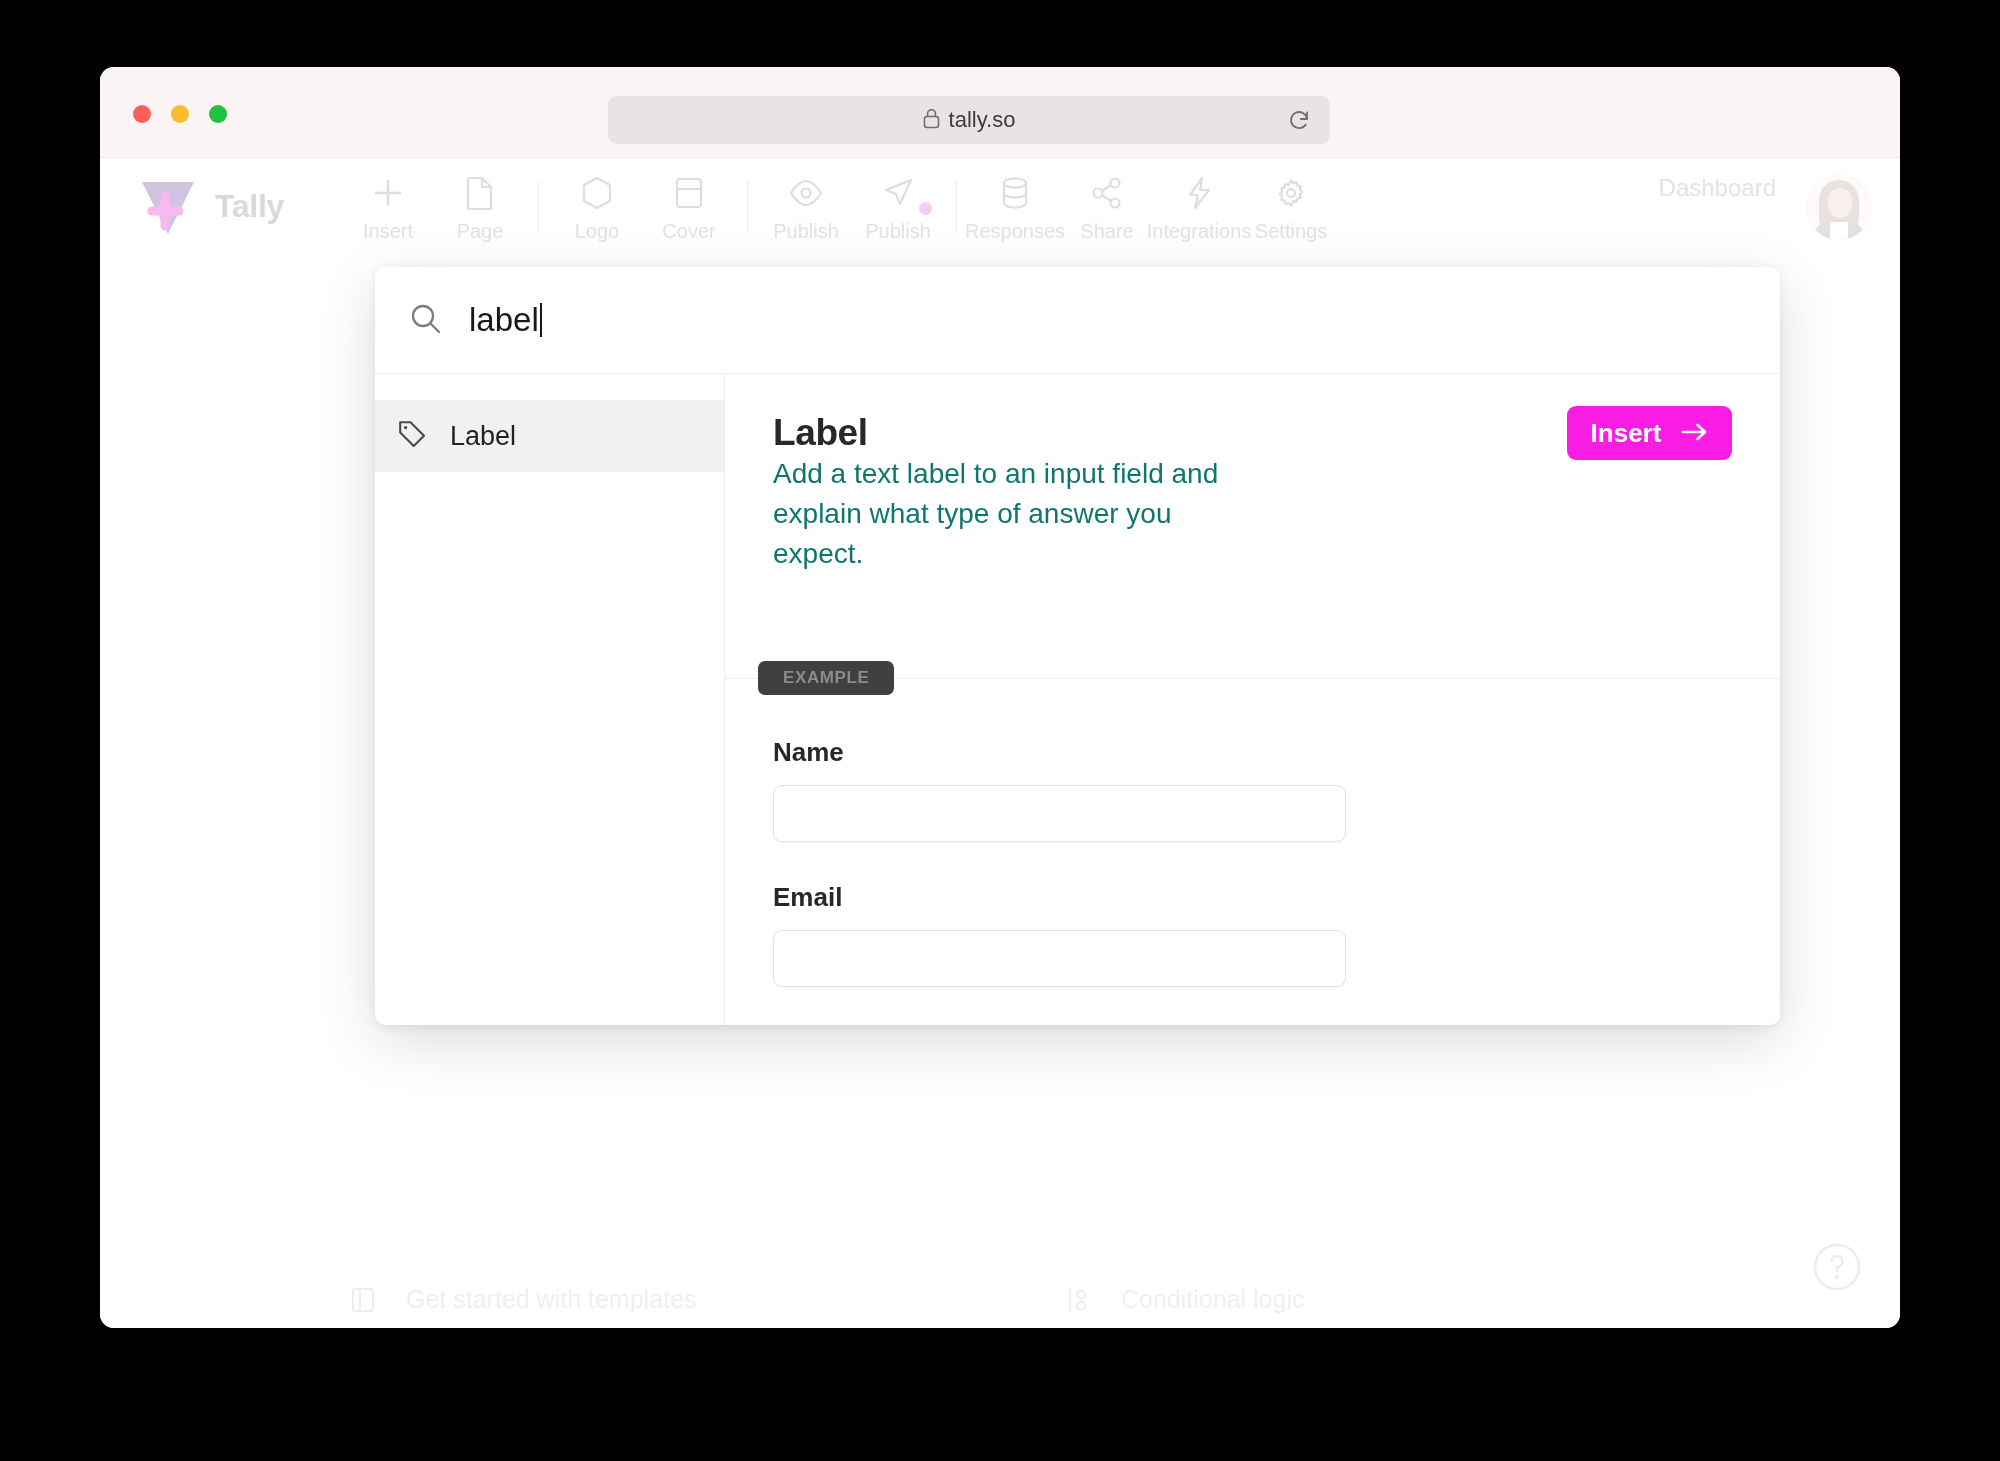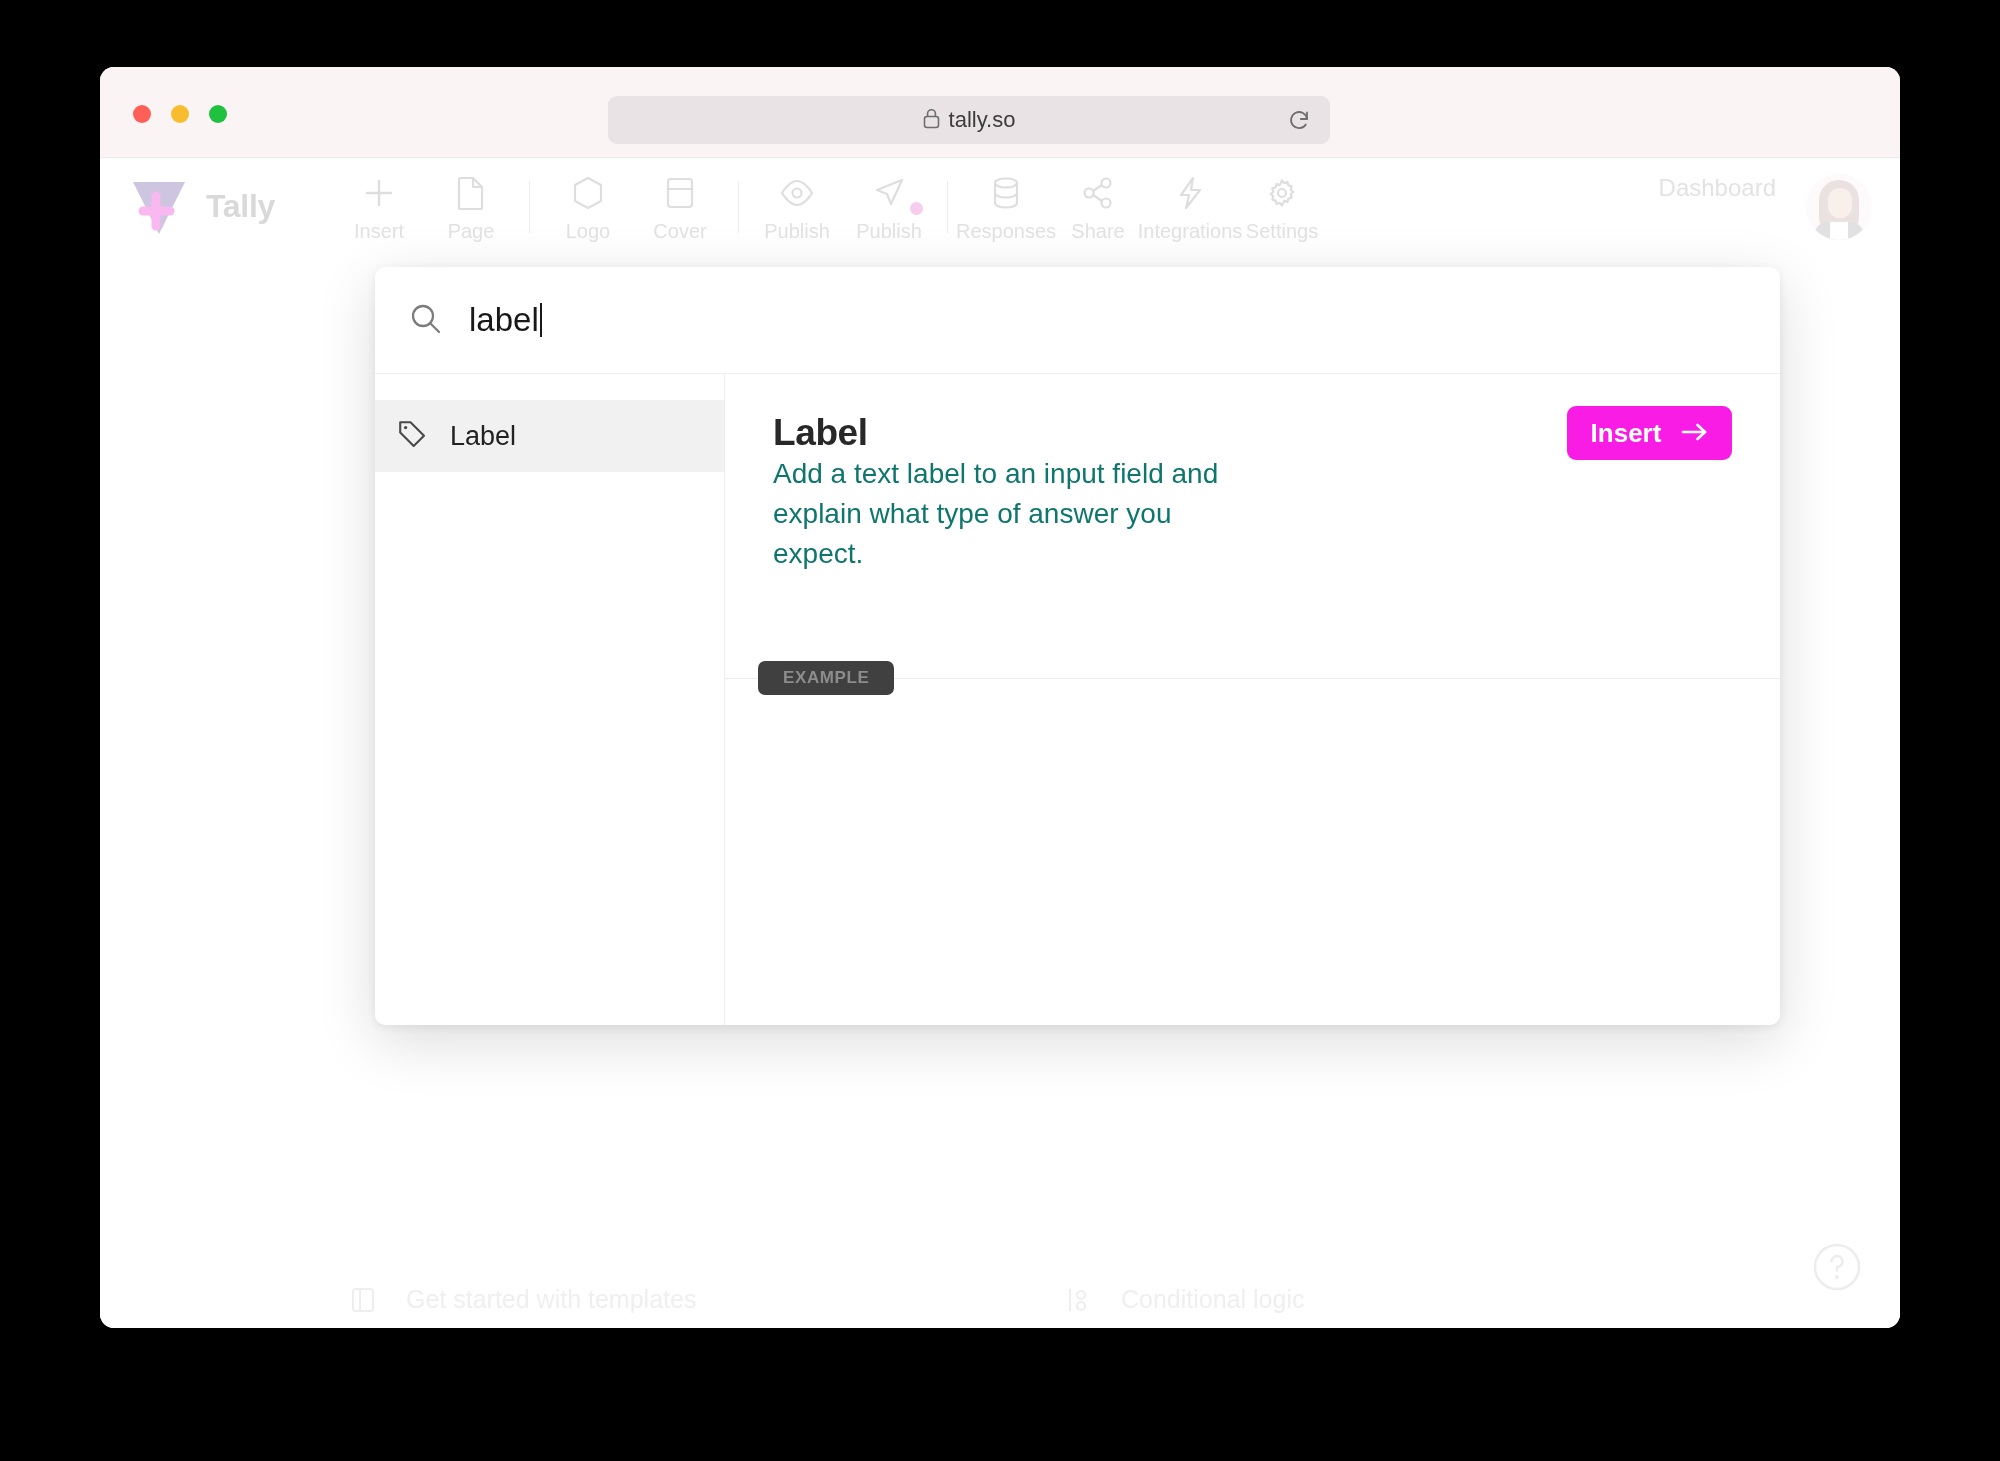--- a/index.html
+++ b/index.html
@@ -57,21 +57,21 @@
     display: flex; align-items: center; justify-content: center;
   }
 
   
   .app-toolbar {
     position: relative;
     height: 97px;
     background: #ffffff;
     display: flex;
     align-items: center;
-    padding: 0 28px 0 29px;
+    padding: 0 28px 0 38px;
   }
   .brand {
     display: flex; align-items: center; gap: 17px;
     width: 196px; flex: 0 0 auto;
   }
   .brand-mark { width: 60px; height: 58px; position: relative; }
   .brand-name {
     font-size: 32px; font-weight: bold; color: #d9d9d9;
     letter-spacing: -0.3px;
   }
@@ -506,18 +506,28 @@
                 <path d="M16.5 3l7.5 7-7.5 7" fill="none" stroke="#ffffff" stroke-width="2.6" stroke-linecap="round" stroke-linejoin="round"></path>
               </svg>
             </span>
           </button>
         </div>
 
         <div class="example-divider">
           <span class="example-badge">EXAMPLE</span>
         </div>
 
+        <div class="example-form">
+          <div class="field-group">
+            <div class="field-label">Name</div>
+            <div class="field-input"></div>
+          </div>
+          <div class="field-group">
+            <div class="field-label">Email</div>
+            <div class="field-input"></div>
+          </div>
+        </div>
       </div>
 
     </div>
   </div>
 
 </div>
 
 </body></html>

